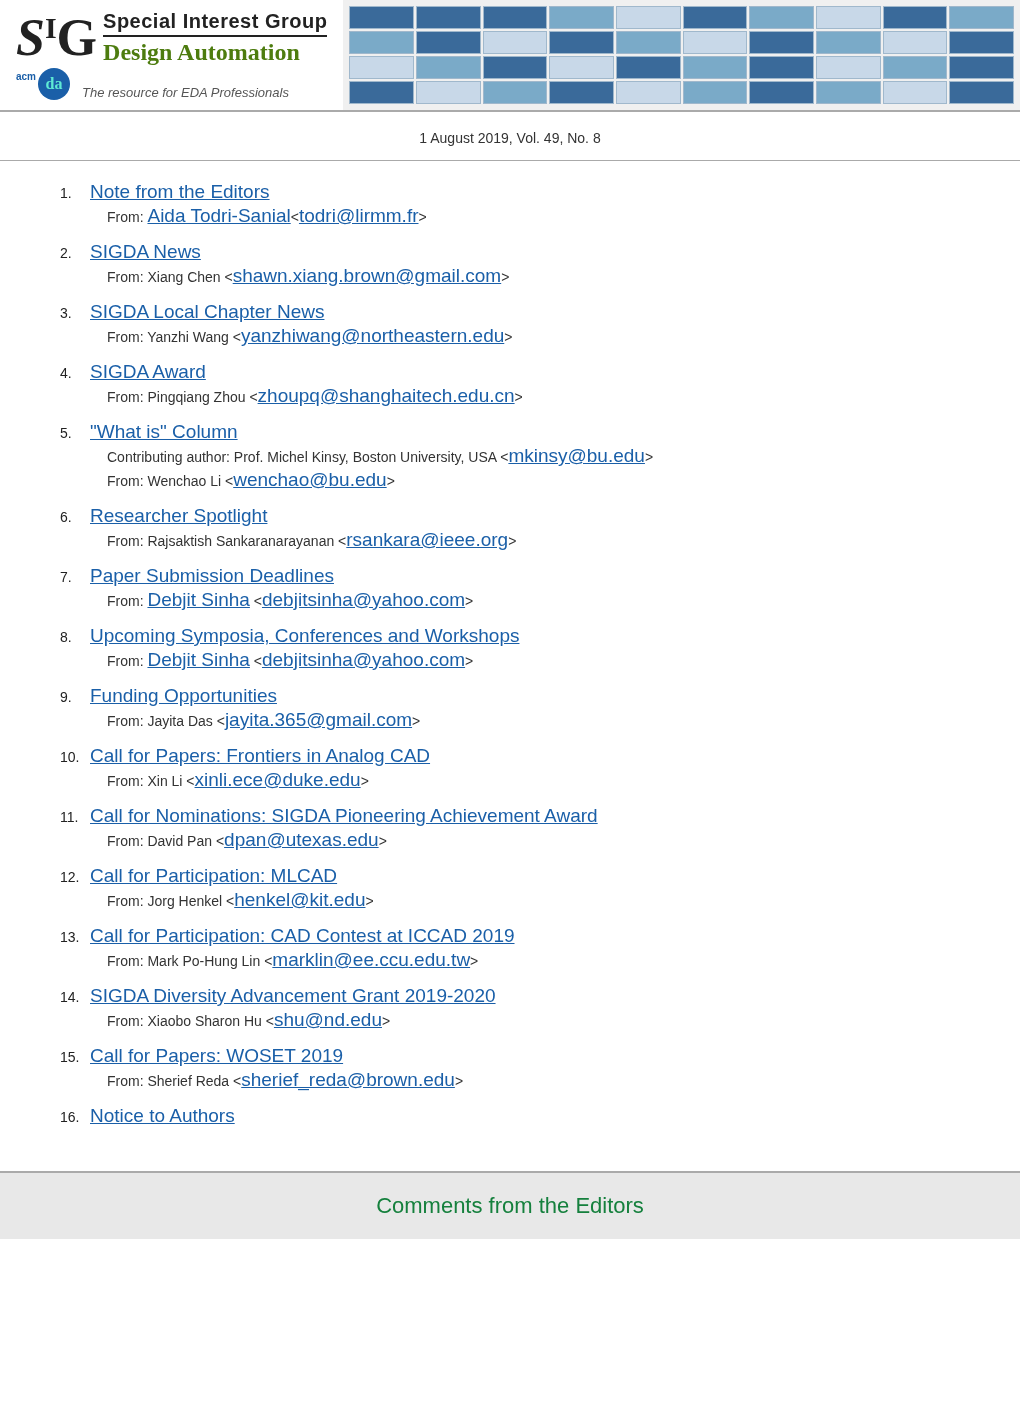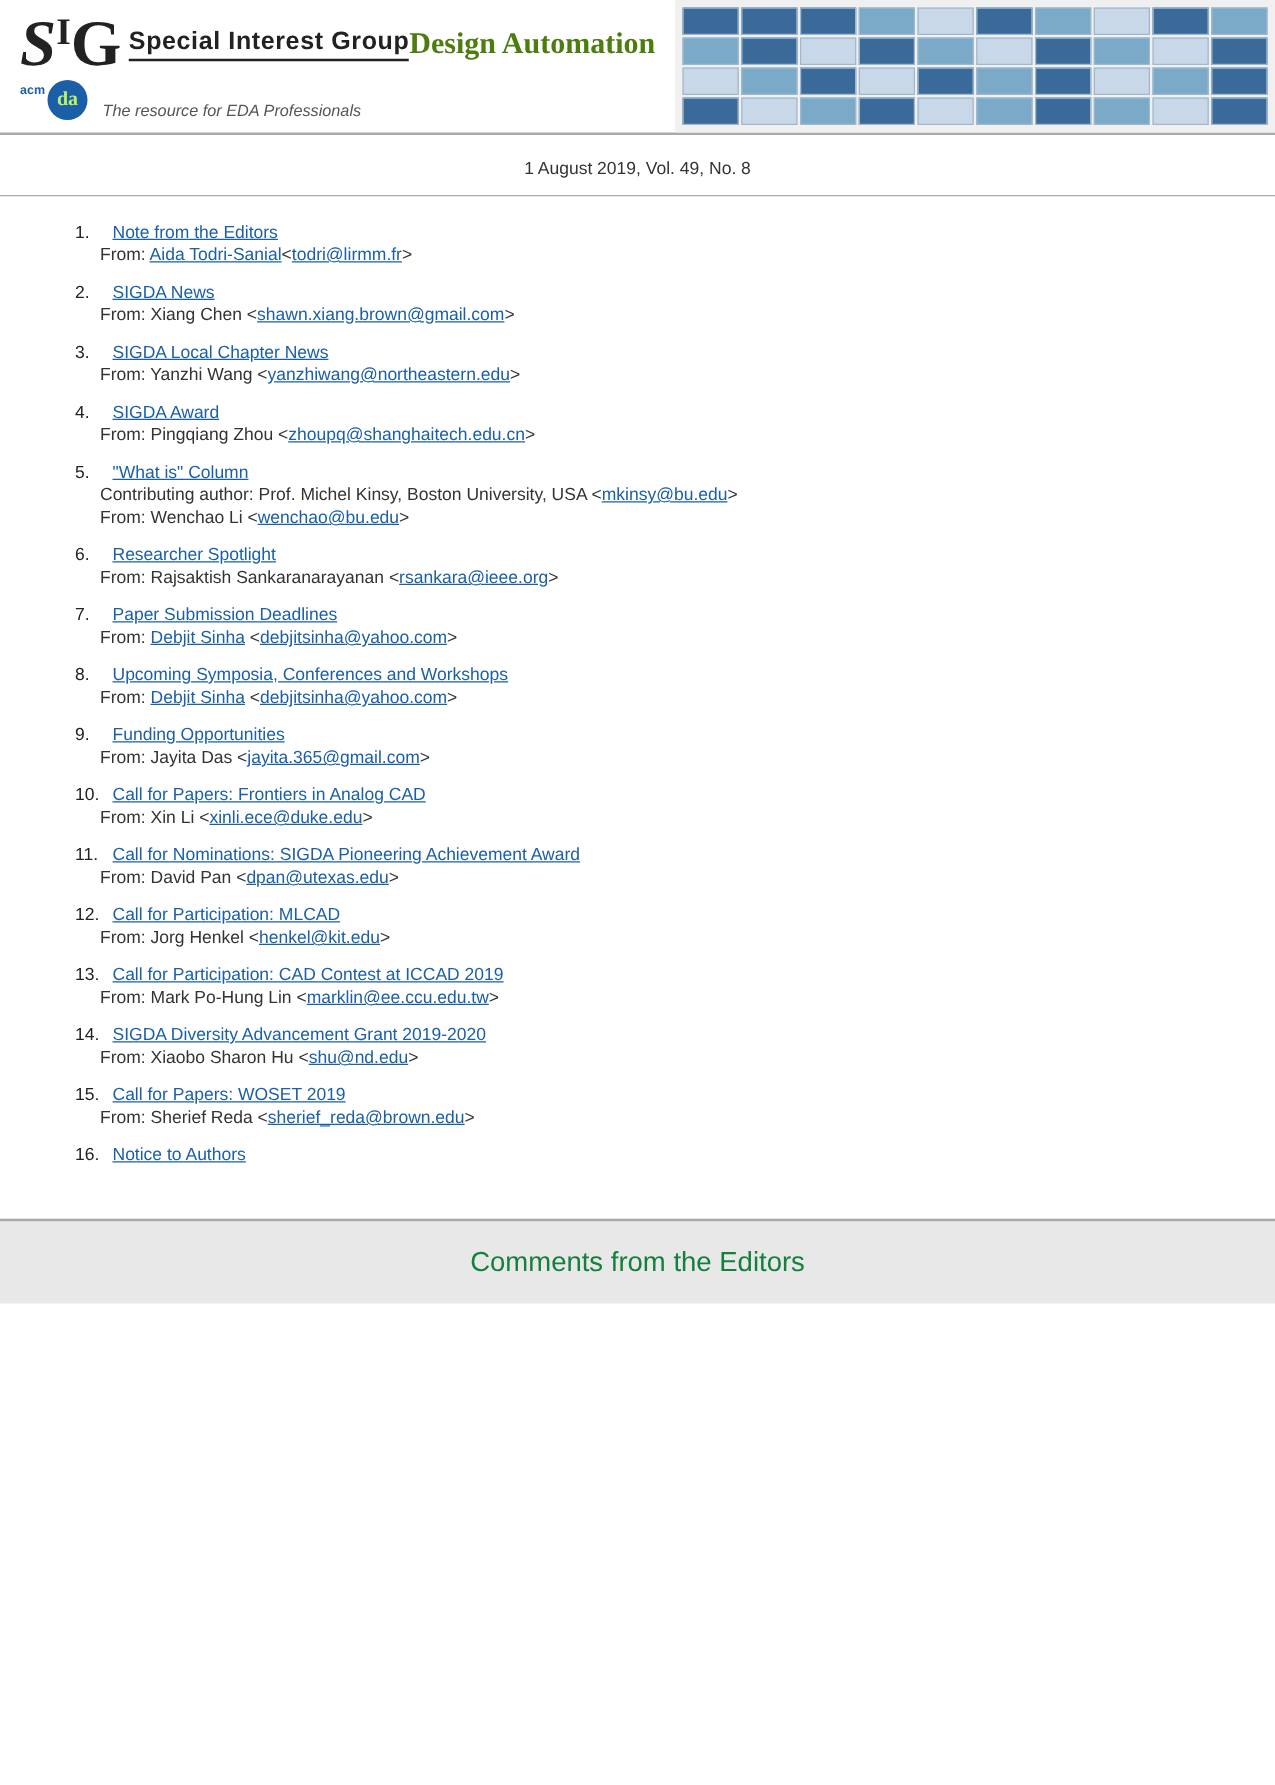--- a/index.html
+++ b/index.html
@@ -35,21 +35,21 @@
     .sig-letters {
       font-size: 48px;
       font-weight: bold;
       font-family: serif;
       color: #222;
       line-height: 1;
       margin-right: 6px;
     }
     .sig-title-group {
       display: flex;
-      flex-direction: row;
+      flex-direction: column;
       justify-content: flex-start;
     }
     .sig-special {
       font-size: 20px;
       font-weight: bold;
       color: #222;
       font-family: Arial, sans-serif;
       letter-spacing: 0.5px;
       border-bottom: 2px solid #222;
       padding-bottom: 2px;
@@ -67,21 +67,21 @@
       margin-top: 2px;
     }
     .da-circle {
       width: 32px;
       height: 32px;
       background: #1a5fa8;
       border-radius: 50%;
       display: flex;
       align-items: center;
       justify-content: center;
-      color: #bef264;
+      color: #5eead4;
       font-weight: bold;
       font-size: 16px;
       font-family: serif;
       margin-right: 8px;
       flex-shrink: 0;
     }
     .sig-tagline {
       font-style: italic;
       font-size: 13px;
       color: #555;
@@ -136,25 +136,25 @@
       align-items: baseline;
     }
     .toc-num {
       min-width: 30px;
       color: #222;
       font-size: 14px;
     }
     .toc-link {
       color: #1a5fa8;
       text-decoration: underline;
-      font-size: 14px;
+      font-size: 19px;
       cursor: pointer;
     }
     .toc-from {
-      margin-left: 20px;
+      margin-left: 47px;
       margin-top: 2px;
       font-size: 14px;
       color: #333;
     }
     .toc-from a {
       color: #1a5fa8;
       text-decoration: underline;
     }
 
     

